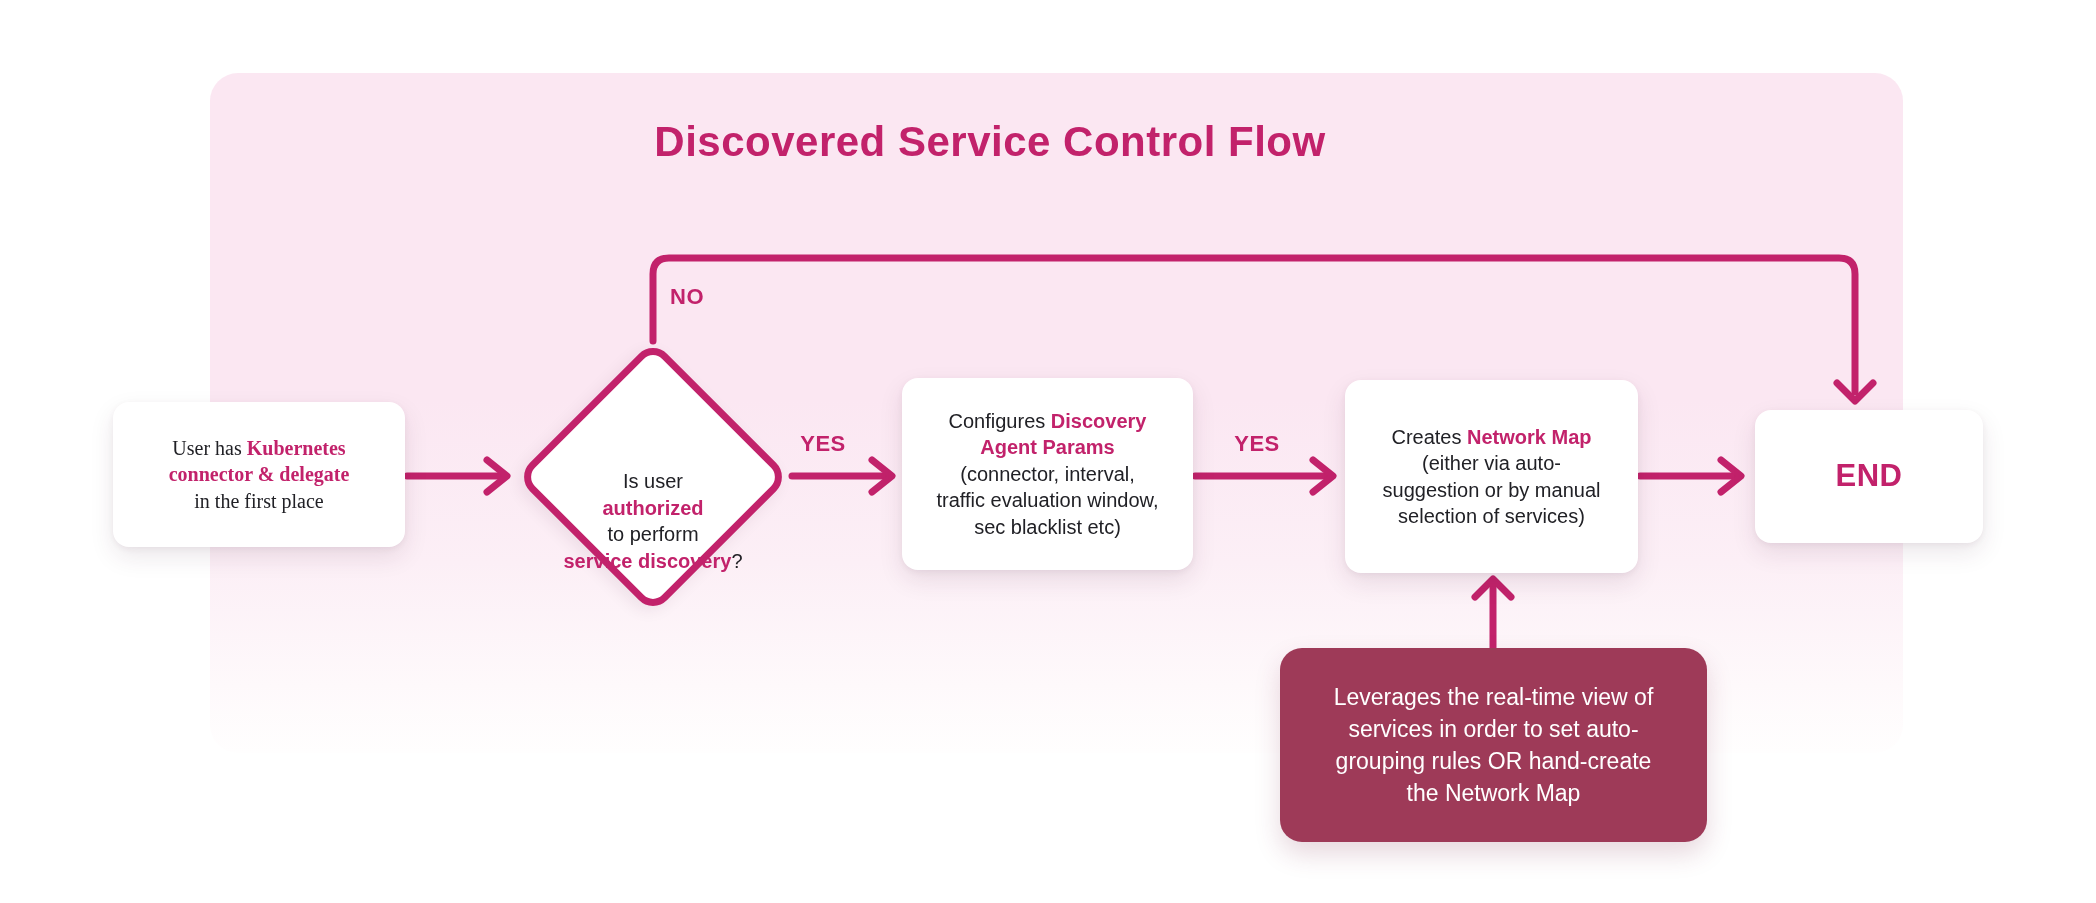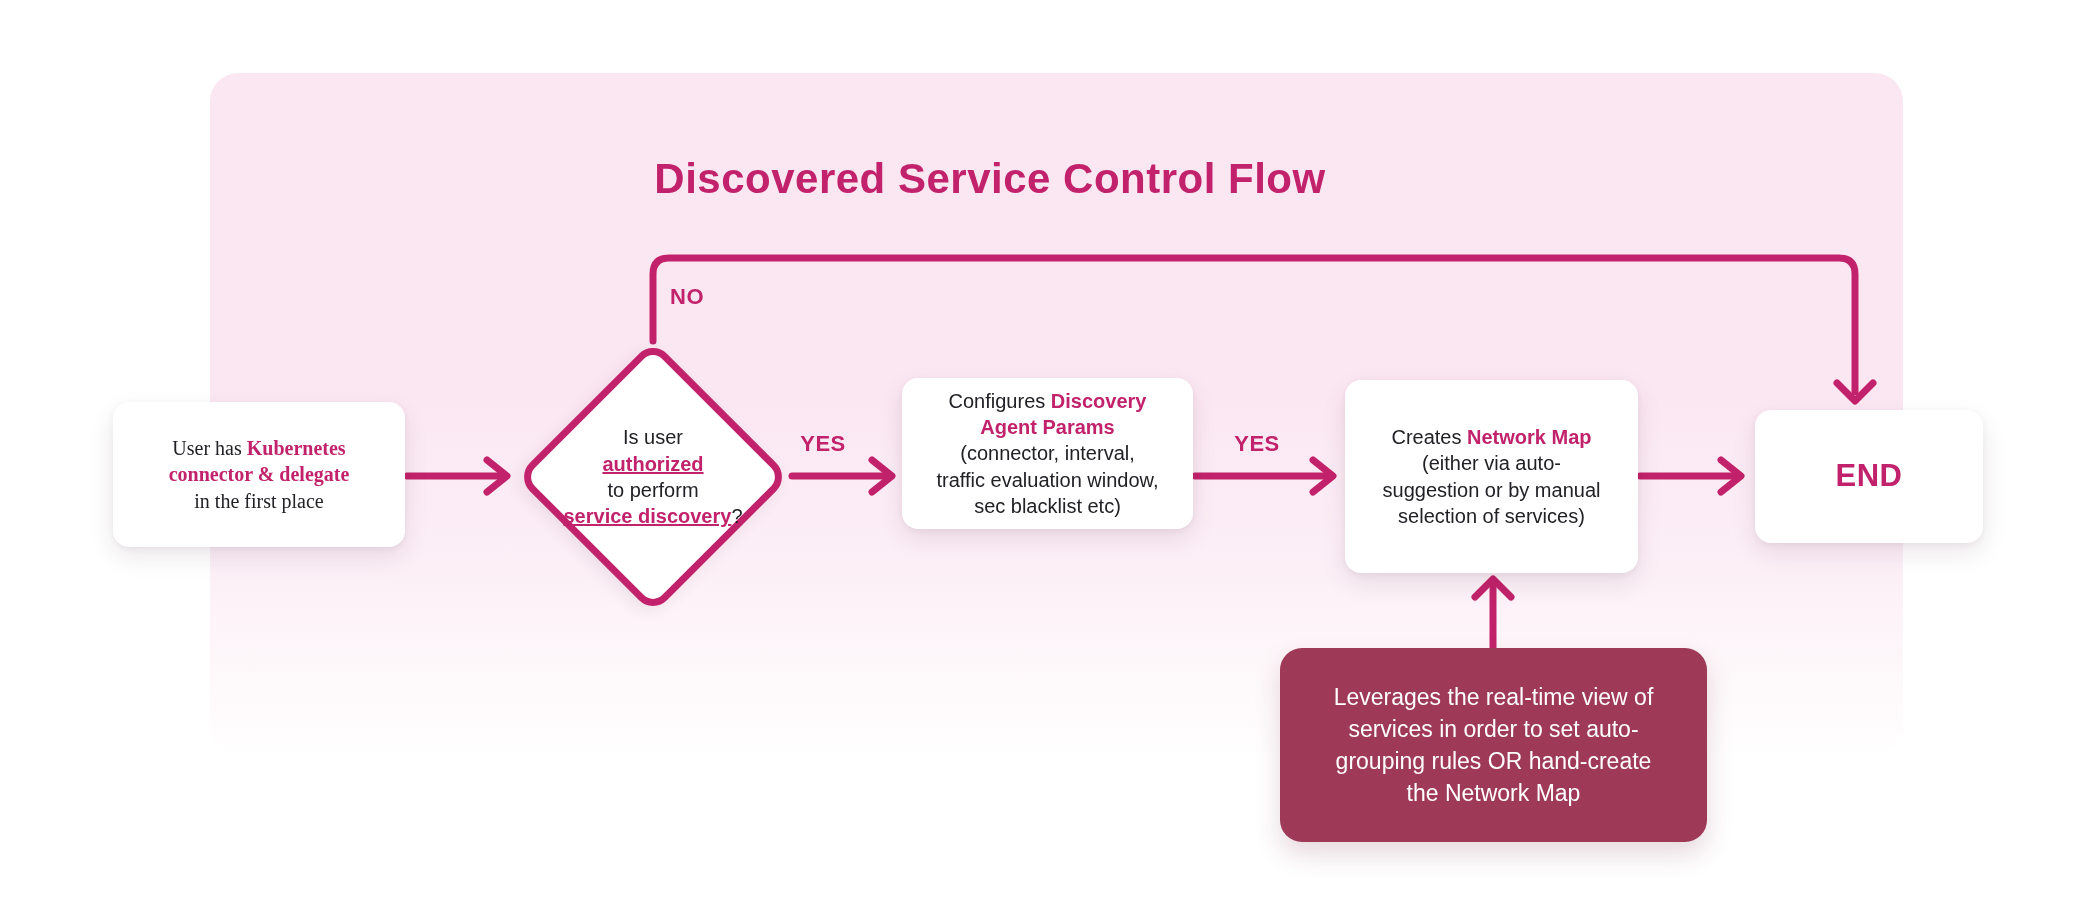--- a/index.html
+++ b/index.html
@@ -38,21 +38,20 @@
 
   .diagram-title {
     position: absolute;
     left: 210px; top: 118px;
     width: 1560px;
     text-align: center;
     font-size: 42px;
     font-weight: 800;
     letter-spacing: 0.5px;
     color: var(--accent);
-    margin-top: 37px;
   }
 
   svg.connectors {
     position: absolute;
     left: 0; top: 0;
     width: 2096px; height: 903px;
     pointer-events: none;
   }
   svg.connectors path, svg.connectors polyline {
     fill: none;
@@ -72,49 +71,49 @@
     justify-content: center;
     text-align: center;
     color: var(--text);
     font-size: 20px;
     line-height: 1.32;
     padding: 10px 14px;
   }
   .node .em { color: var(--accent); font-weight: 700; }
 
   .node-start    { left: 113px;  top: 402px; width: 292px; height: 145px; font-family: Liberation Serif, serif; }
-  .node-configure{ left: 902px;  top: 378px; width: 291px; height: 151px; }
+  .node-configure{ left: 902px;  top: 378px; width: 291px; height: 192px; }
   .node-create   { left: 1345px; top: 380px; width: 293px; height: 193px; }
   .node-end      { left: 1755px; top: 410px; width: 228px; height: 133px;
                    font-size: 31px; font-weight: 700; color: var(--accent);
                    letter-spacing: 0.5px; }
 
   .diamond-shape {
     position: absolute;
     left: 556px; top: 380px;
     width: 194px; height: 194px;
     background: var(--box-bg);
     border: 7px solid var(--accent);
     border-radius: 20px;
     transform: rotate(45deg);
     box-shadow: 0 6px 16px rgba(70, 25, 55, 0.08);
   }
   .diamond-text {
     position: absolute;
     left: 533px; top: 380px;
     width: 240px; height: 194px;
     display: flex;
-    align-items: center;
+    align-items: flex-end;
     justify-content: center;
     text-align: center;
     color: var(--text);
     font-size: 20px;
     line-height: 1.32;
   }
-  .diamond-text .em { color: var(--accent); font-weight: 700; text-decoration: underline; }
+  .diamond-text .em { color: var(--accent); font-weight: 700; }
 
   .edge-label {
     position: absolute;
     color: var(--accent);
     font-size: 22px;
     font-weight: 800;
     letter-spacing: 0.5px;
   }
   .label-no   { left: 670px; top: 284px; }
   .label-yes1 { left: 823px; top: 431px; transform: translateX(-50%); }

